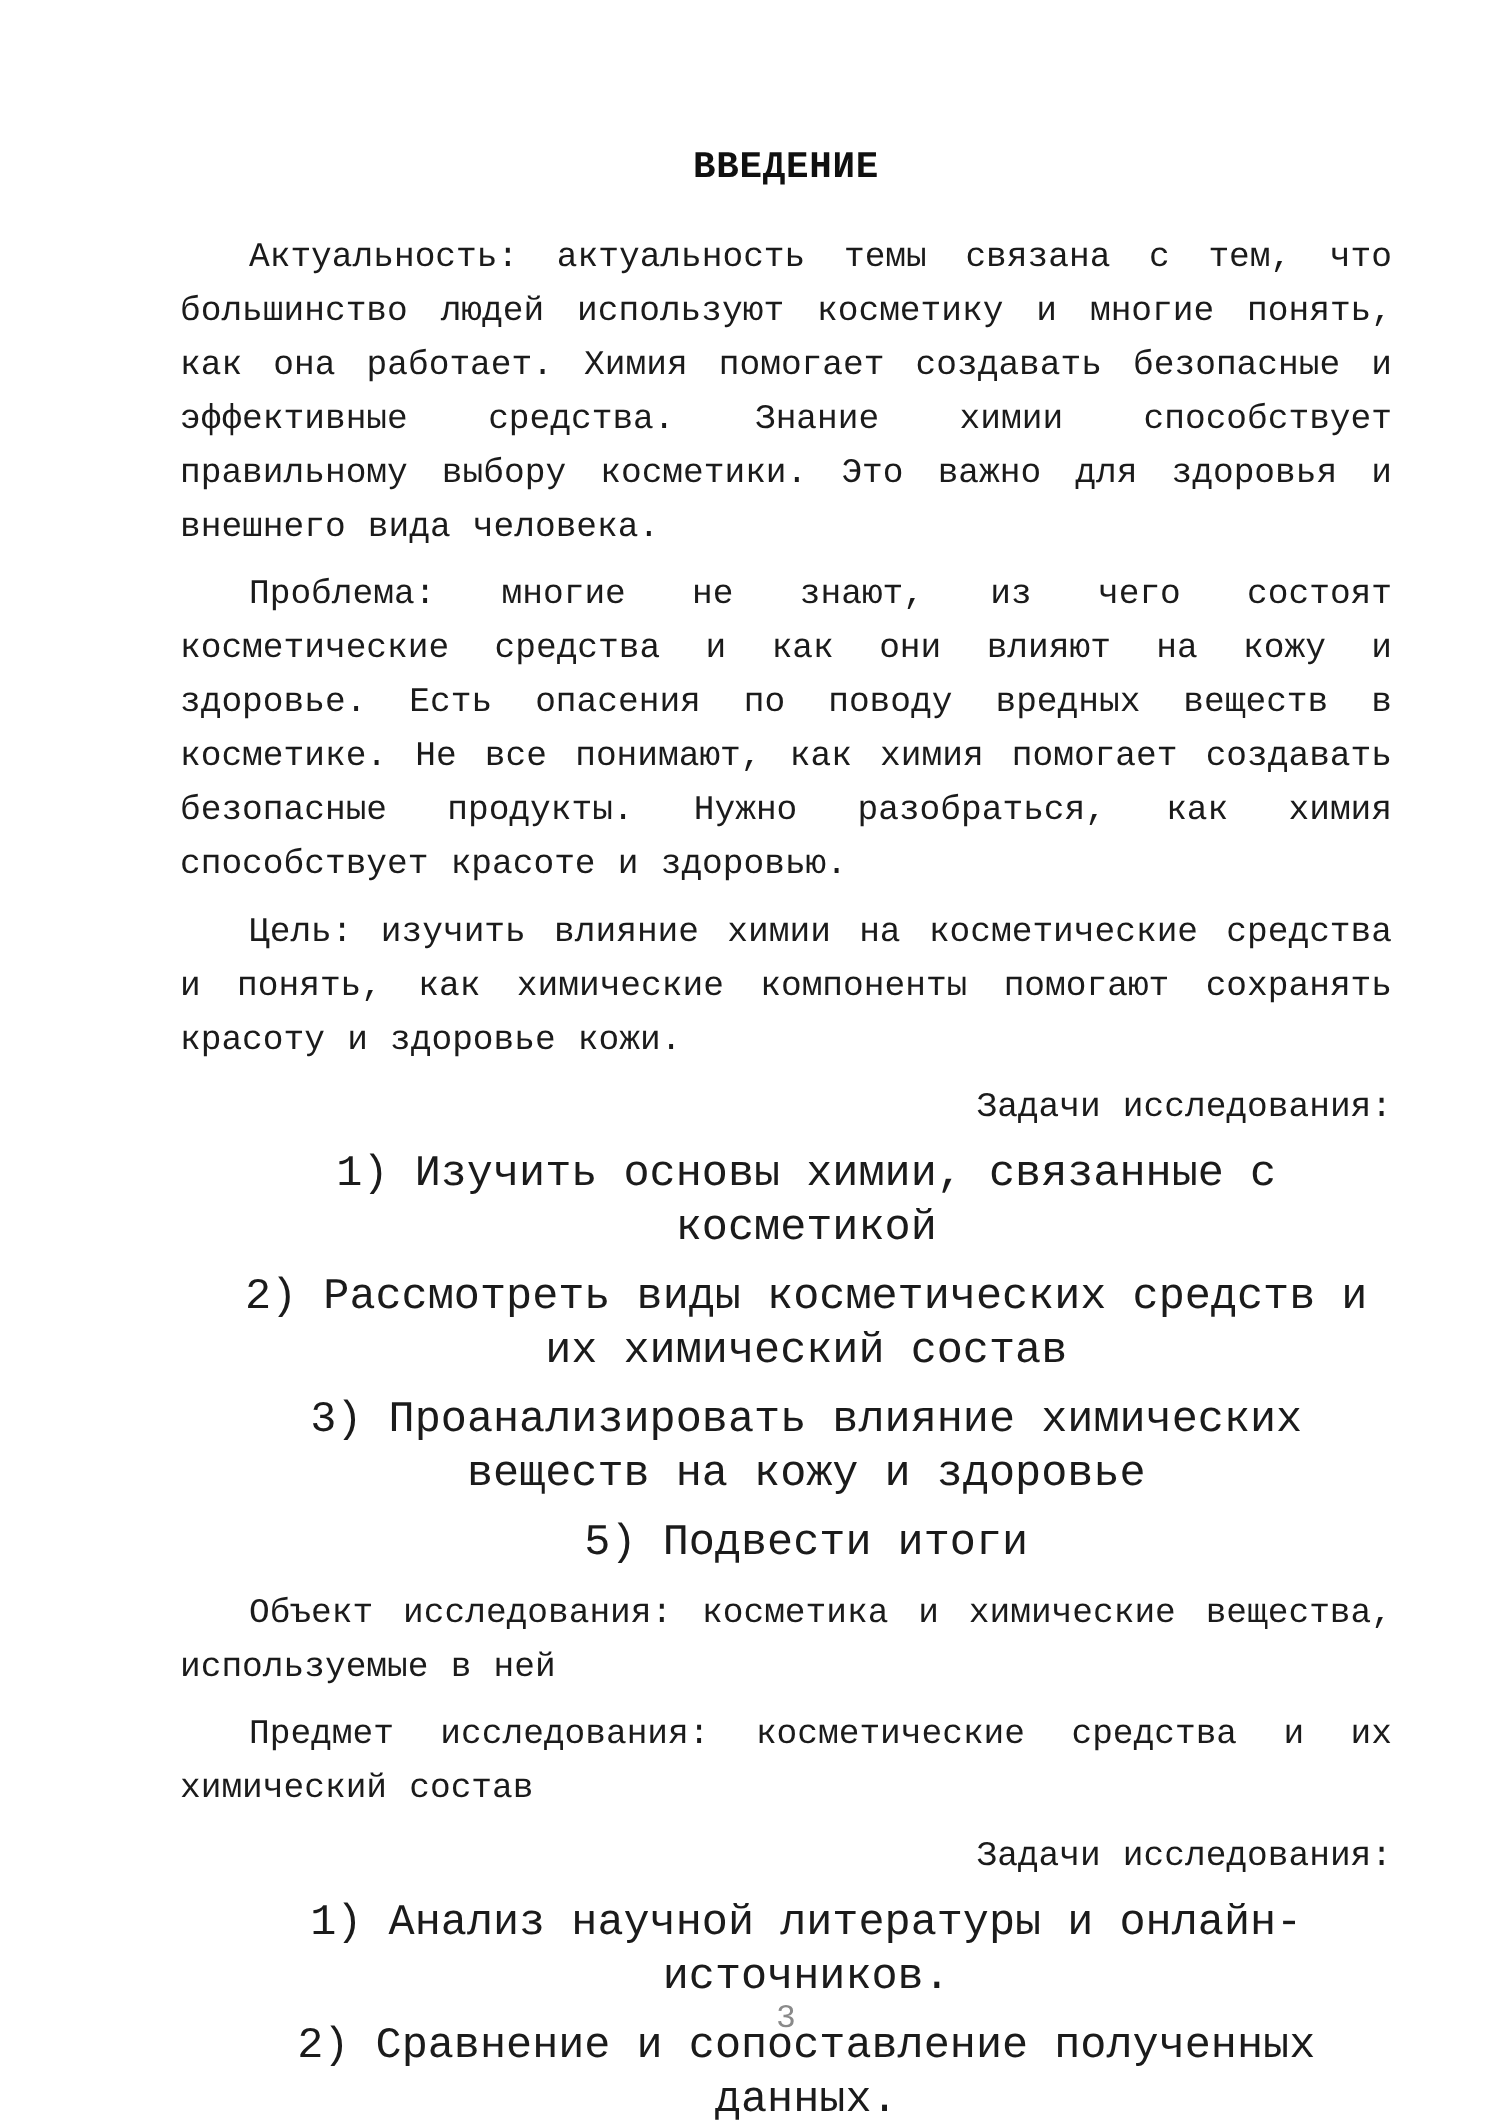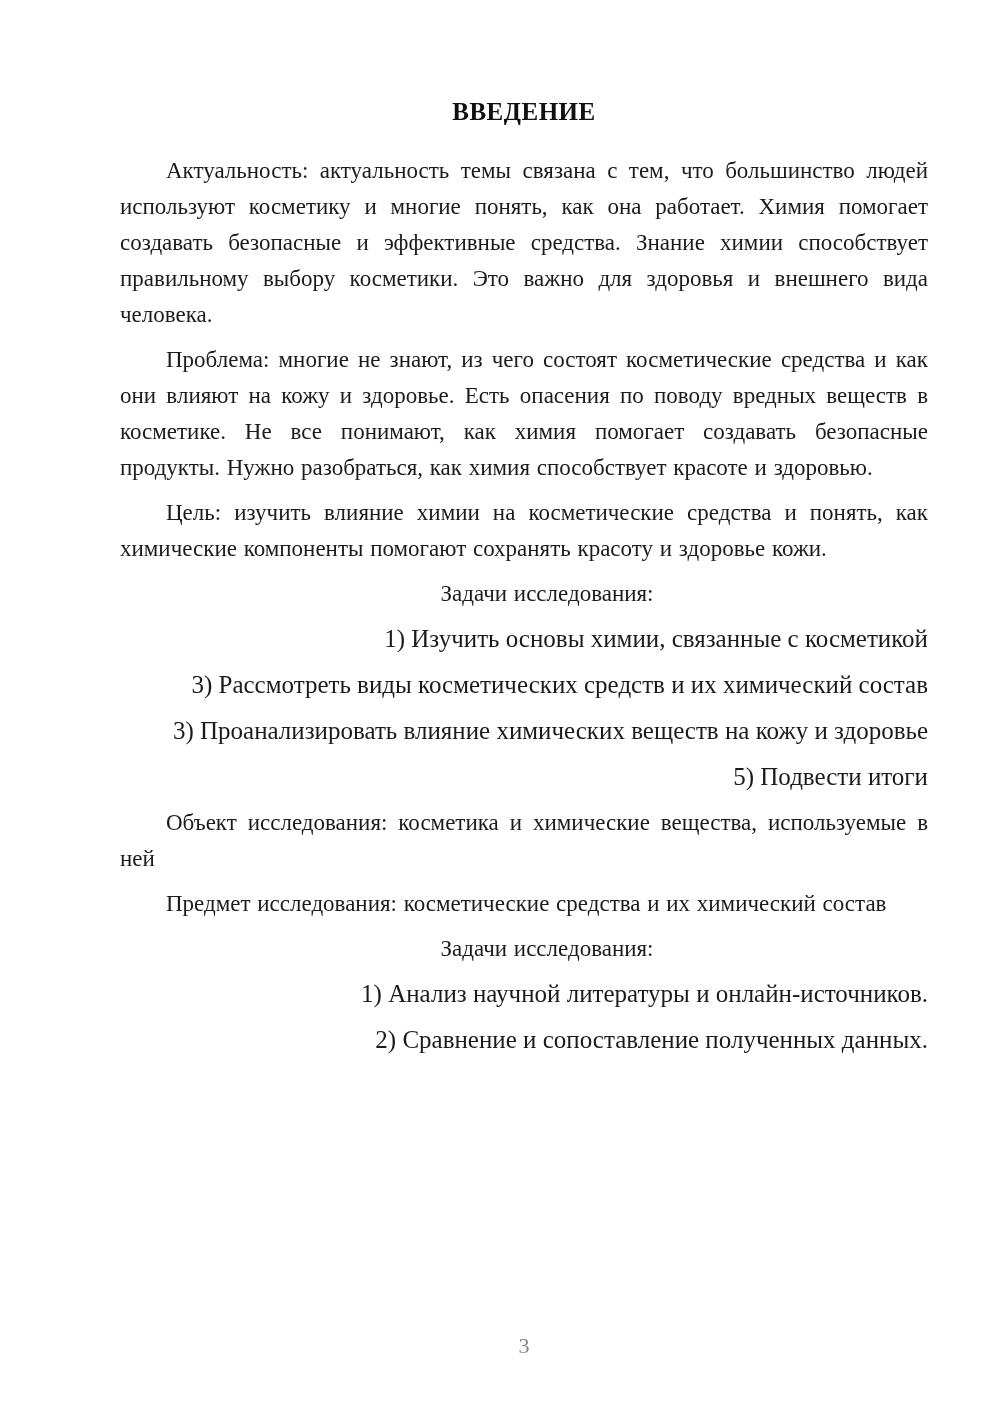--- a/index.html
+++ b/index.html
@@ -7,21 +7,21 @@
     padding: 0;
     background: #ffffff;
   }
   .page {
     position: relative;
     width: 1000px;
     height: 1414px;
     background: #ffffff;
     box-sizing: border-box;
     padding: 97px 72px 4px 120px;
-    font-family: Liberation Serif, serif;
+    font-family: Liberation Mono, monospace;
     color: #1b1b1b;
     overflow: hidden;
   }
   .doc-title {
     margin: 0 0 26px 0;
     font-size: 25px;
     line-height: 30px;
     font-weight: bold;
     text-align: center;
     letter-spacing: 0.5px;
@@ -29,28 +29,28 @@
   }
   .para {
     margin: 0 0 9px 0;
     font-size: 23px;
     line-height: 36px;
     text-align: justify;
     text-indent: 46px;
     word-spacing: 1px;
   }
   .para.no-justify {
-    text-align: center;
+    text-align: right;
   }
   .list-item {
     margin: 0 0 10px 0;
     padding-left: 27px;
-    font-size: 25px;
+    font-size: 29px;
     line-height: 36px;
-    text-align: right;
+    text-align: center;
   }
   .page-number {
     position: absolute;
     top: 1332px;
     left: 120px;
     right: 72px;
     text-align: center;
     font-size: 22px;
     line-height: 28px;
     color: #8a8a8a;
@@ -65,21 +65,21 @@
 
   <p class="para">Актуальность: актуальность темы связана с тем, что большинство людей используют косметику и многие понять, как она работает. Химия помогает создавать безопасные и эффективные средства. Знание химии способствует правильному выбору косметики. Это важно для здоровья и внешнего вида человека.</p>
 
   <p class="para">Проблема: многие не знают, из чего состоят косметические средства и как они влияют на кожу и здоровье. Есть опасения по поводу вредных веществ в косметике. Не все понимают, как химия помогает создавать безопасные продукты. Нужно разобраться, как химия способствует красоте и здоровью.</p>
 
   <p class="para">Цель: изучить влияние химии на косметические средства и понять, как химические компоненты помогают сохранять красоту и здоровье кожи.</p>
 
   <p class="para no-justify">Задачи исследования:</p>
 
   <div class="list-item">1) Изучить основы химии, связанные с косметикой</div>
-  <div class="list-item">3) Рассмотреть виды косметических средств и их химический состав</div>
+  <div class="list-item">2) Рассмотреть виды косметических средств и их химический состав</div>
   <div class="list-item">3) Проанализировать влияние химических веществ на кожу и здоровье</div>
   <div class="list-item">5) Подвести итоги</div>
 
   <p class="para">Объект исследования: косметика и химические вещества, используемые в ней</p>
 
   <p class="para">Предмет исследования: косметические средства и их химический состав</p>
 
 
   <p class="para no-justify">Задачи исследования:</p>
 

